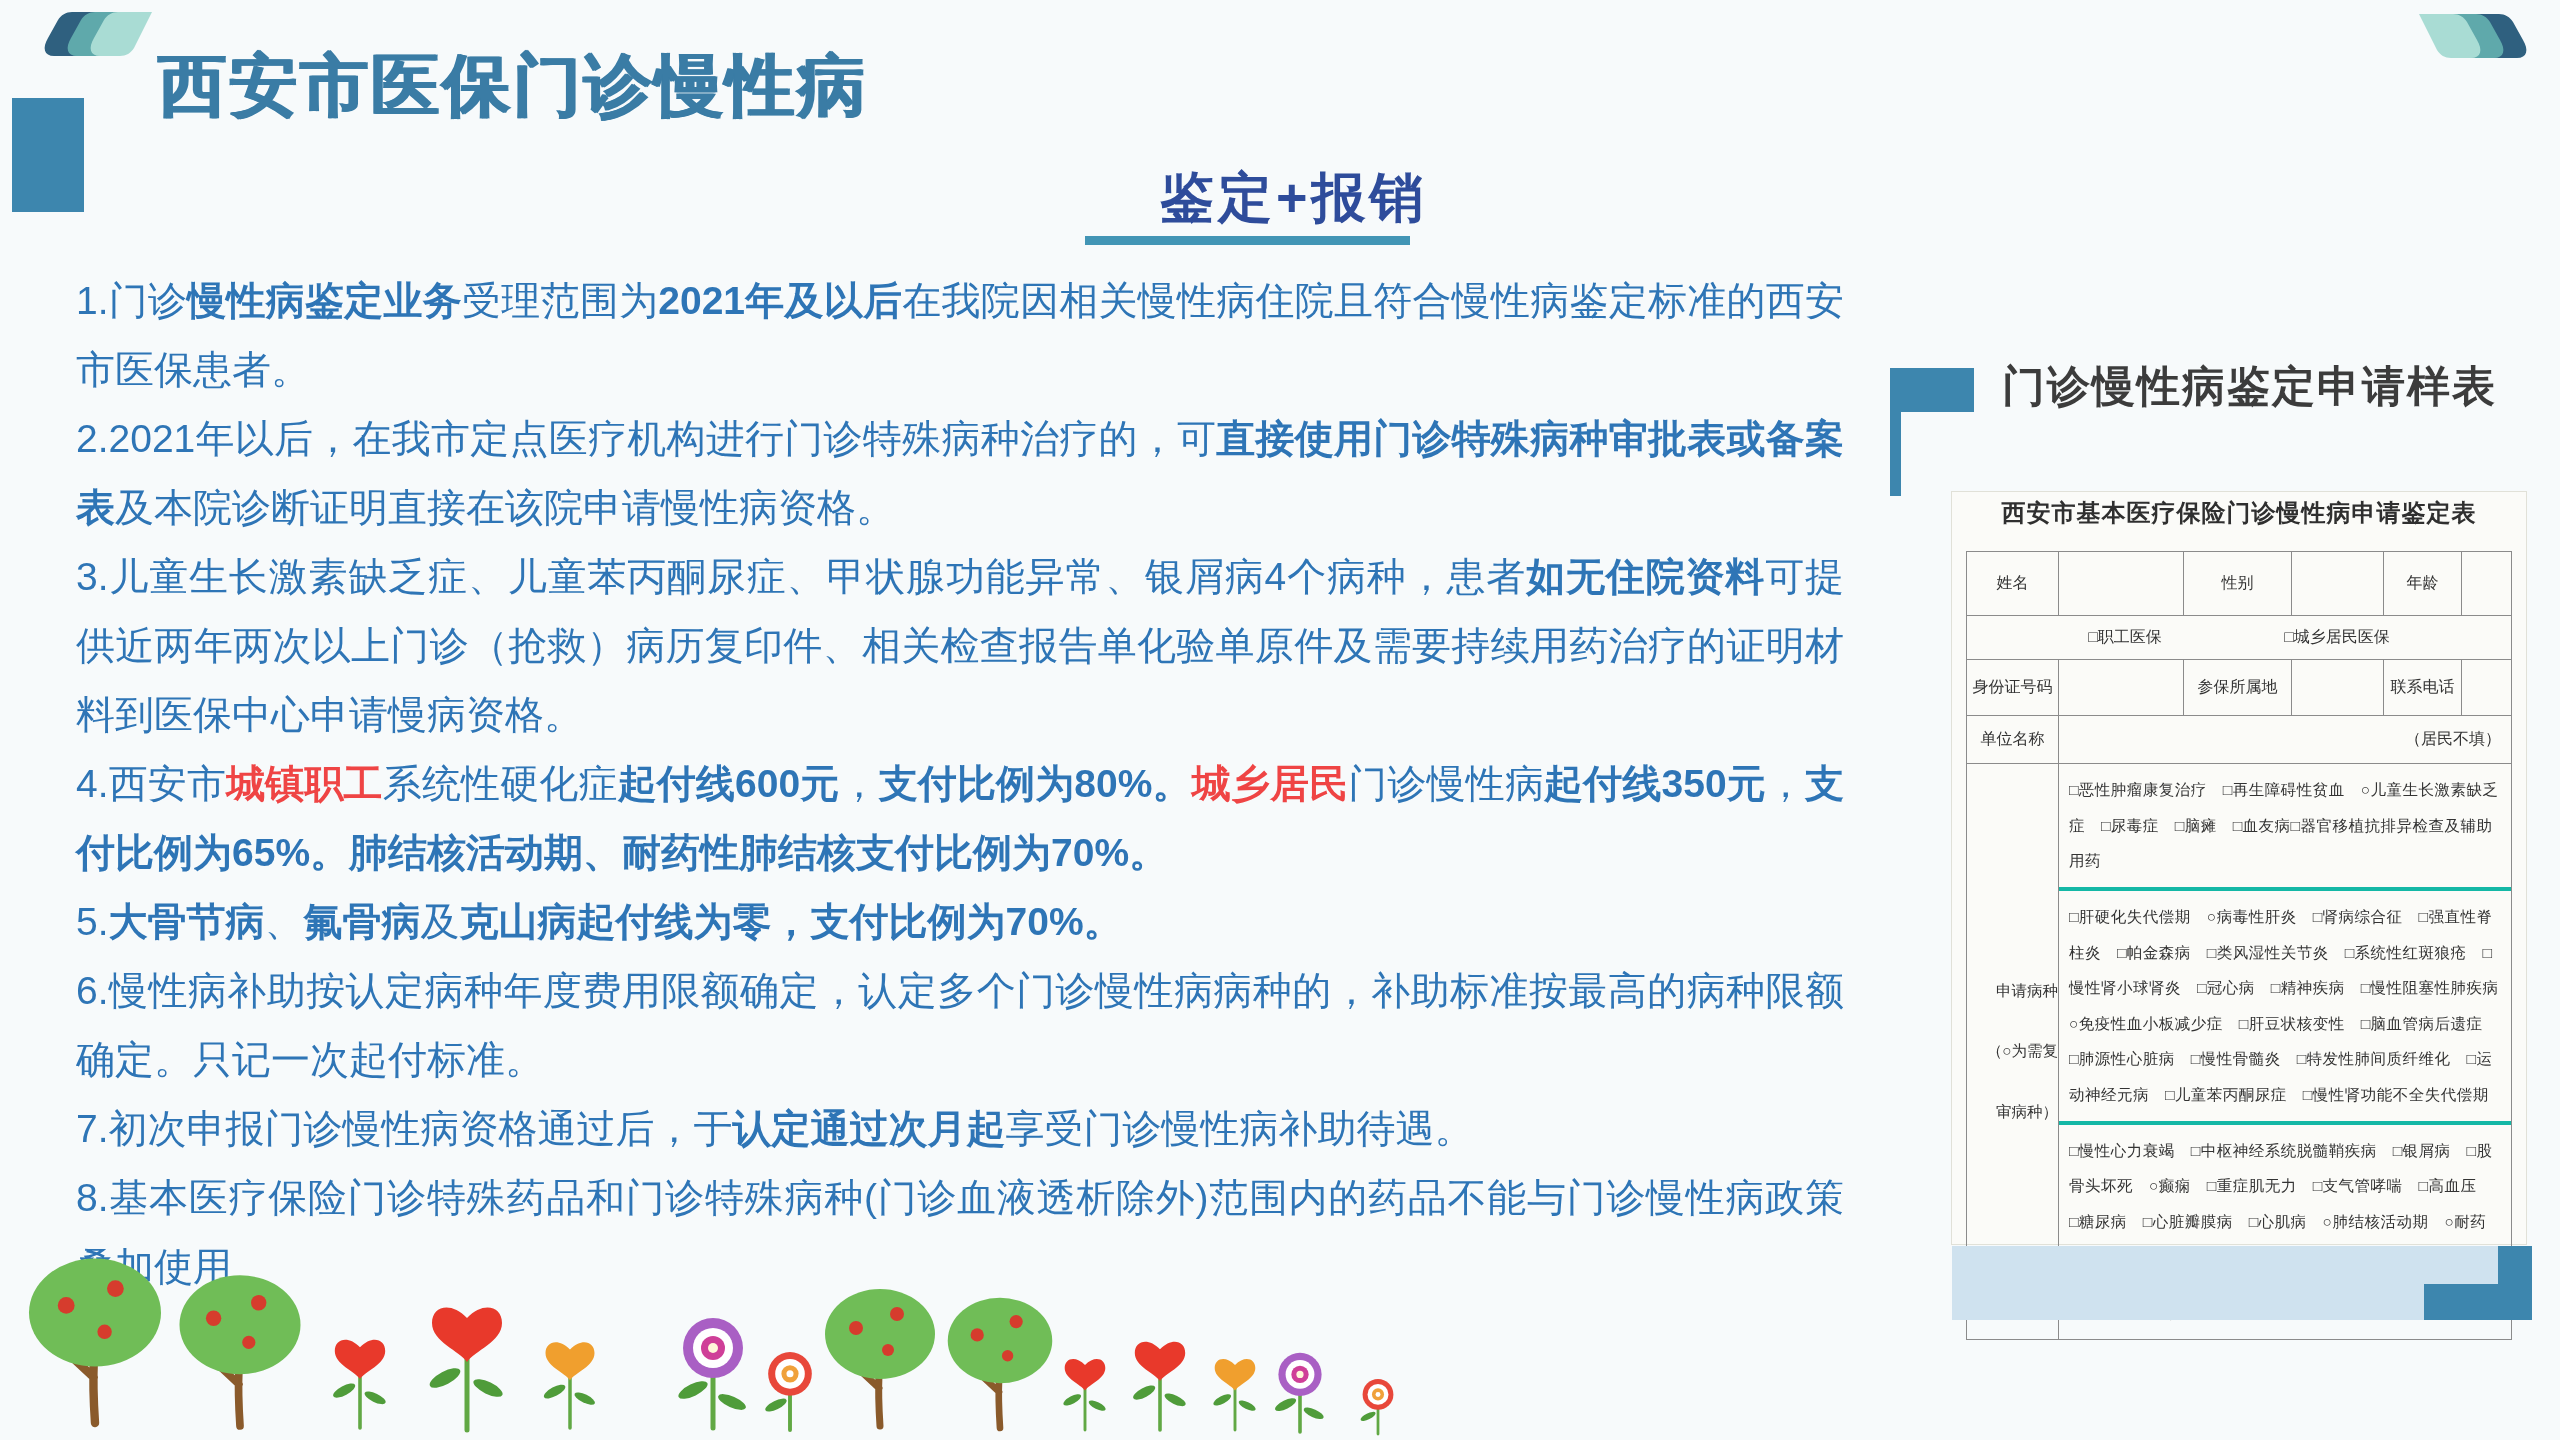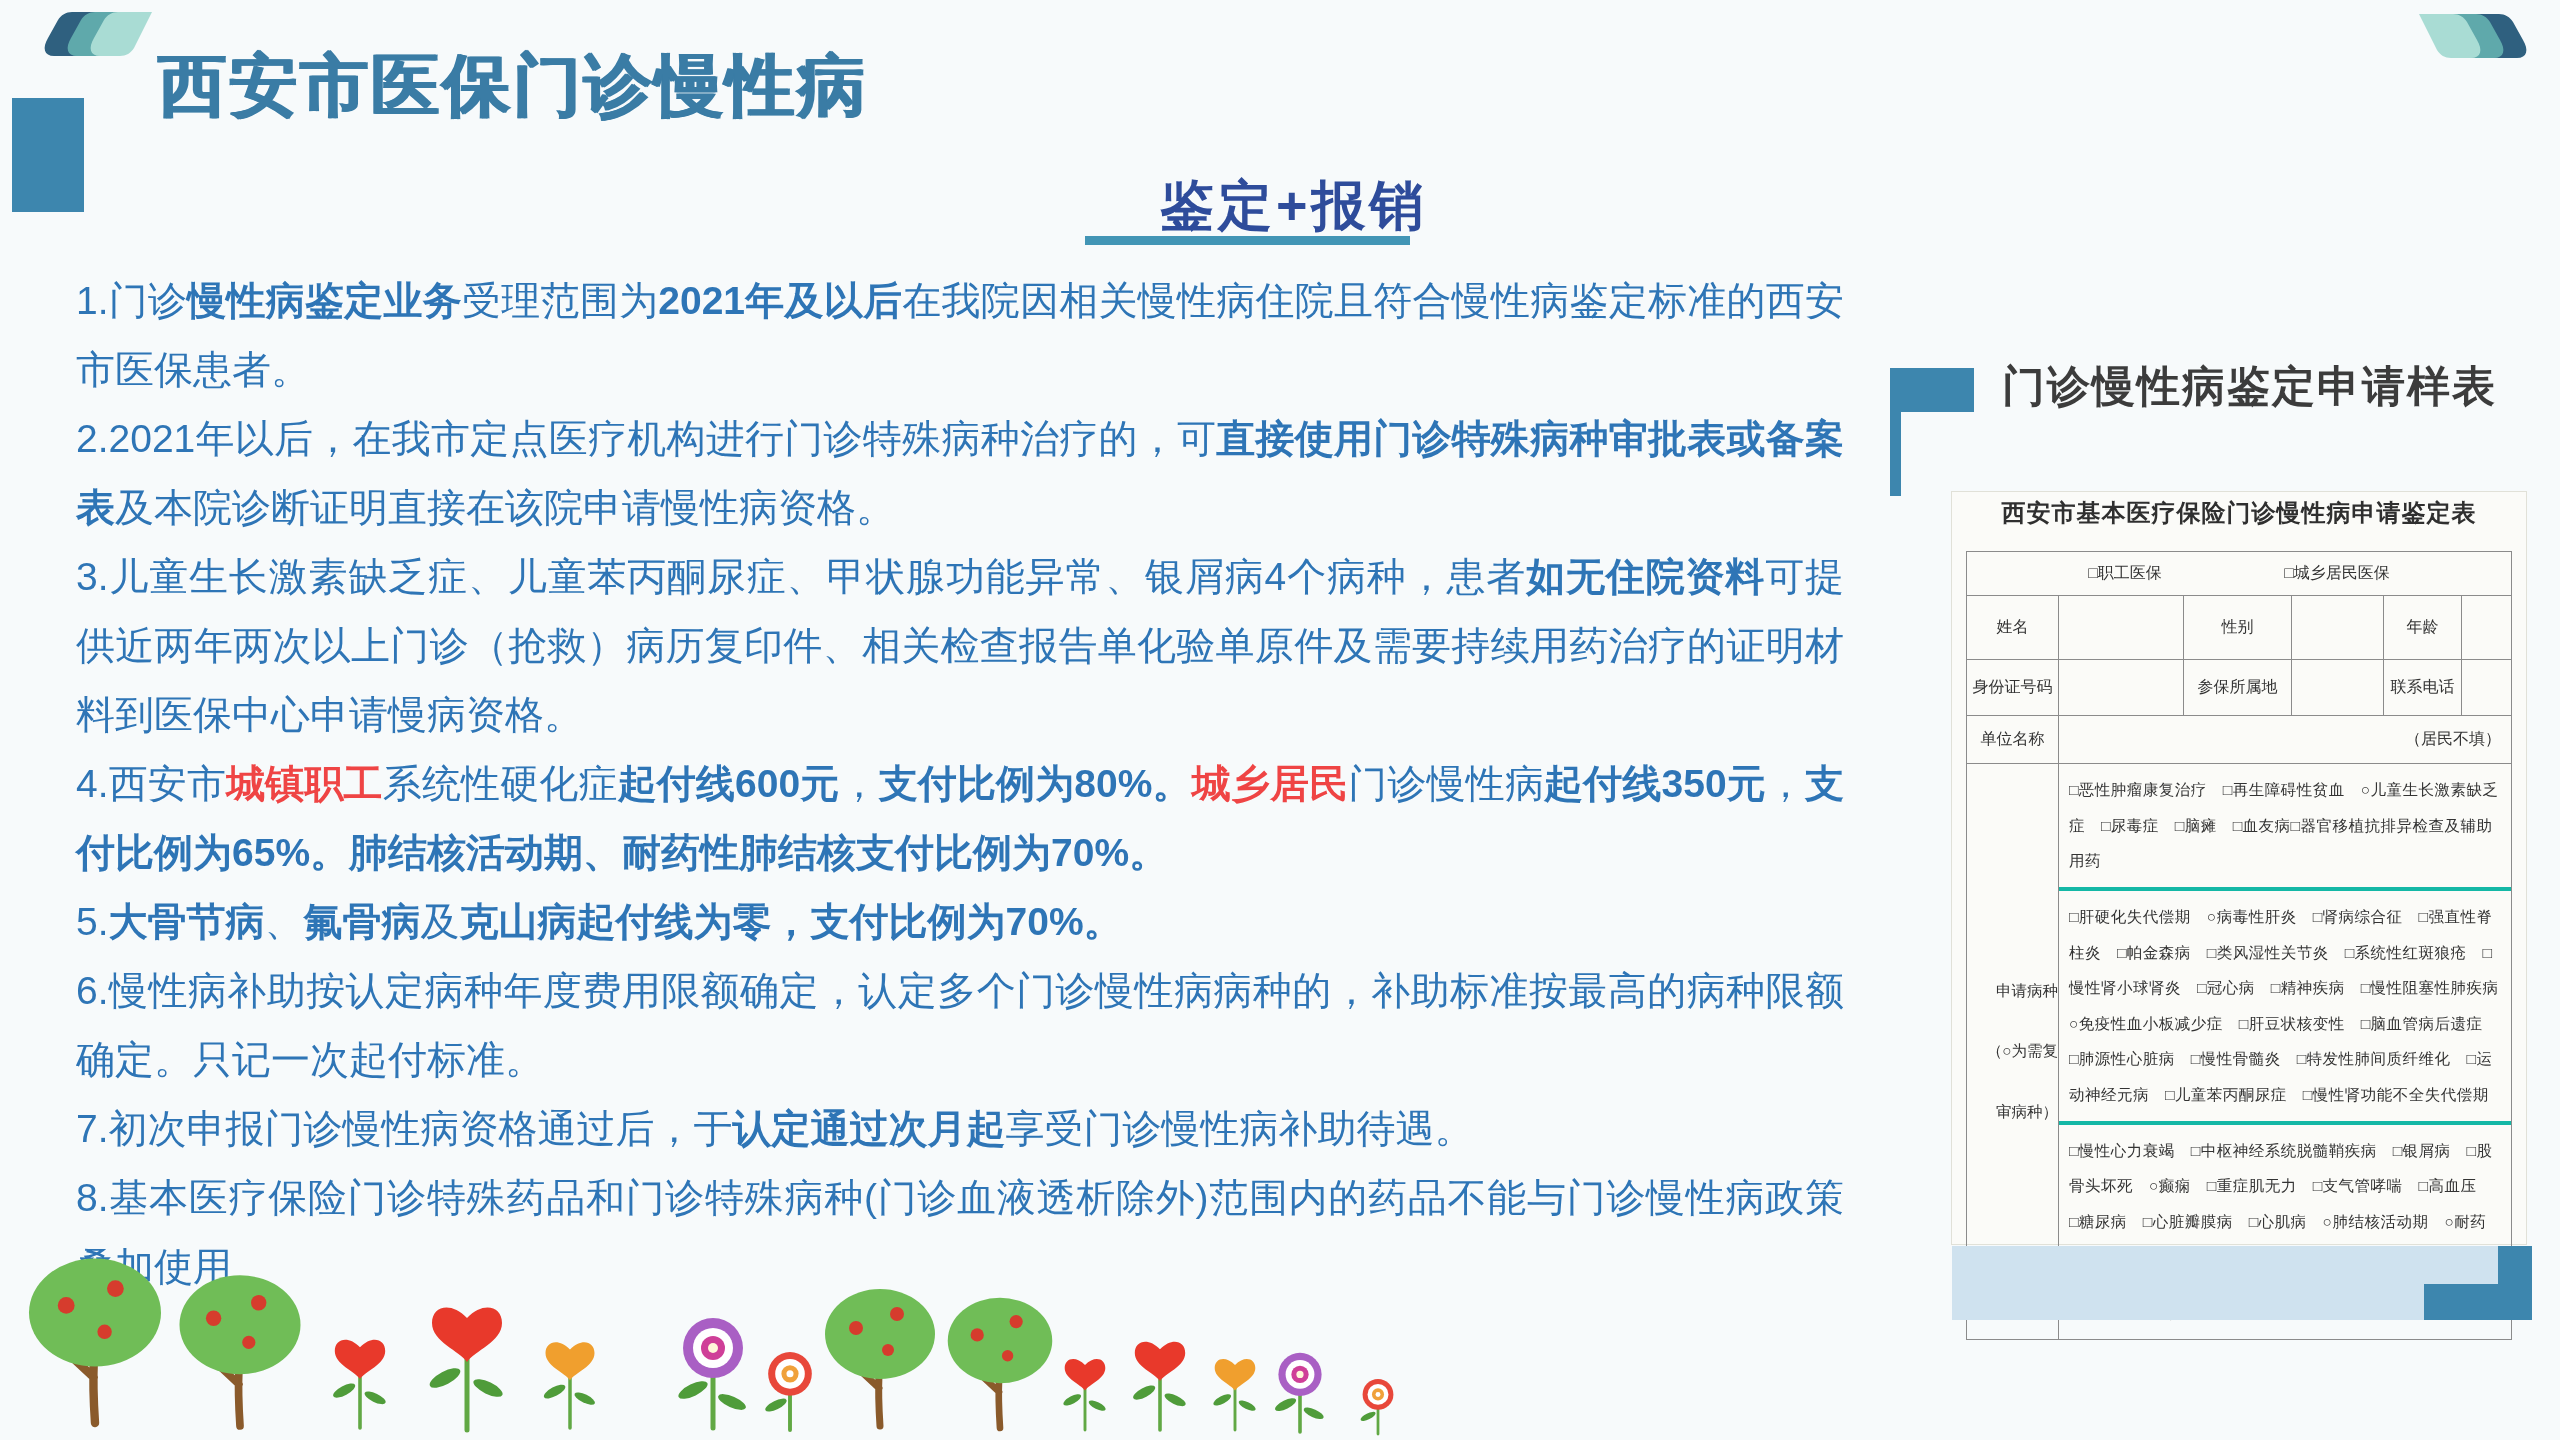--- a/index.html
+++ b/index.html
@@ -12,21 +12,21 @@
 
   
   .corner-sq{left:12px;top:98px;width:72px;height:114px;background:#3d86ae;}
   .slide-title{
     left:158px;top:50px;font-size:68px;line-height:1.05;font-weight:900;
     color:#3a7ca5;letter-spacing:3px;
     text-shadow:1.5px 0 0 #3a7ca5,-1px 0 0 #3a7ca5;
     white-space:nowrap;
   }
   .slide-subtitle{
-    left:1160px;top:170px;font-size:54px;font-weight:600;color:#2e4c9b;
+    left:1160px;top:162px;font-size:54px;font-weight:600;color:#2e4c9b;
     letter-spacing:4px;white-space:nowrap;
   }
   .subtitle-underline{left:1085px;top:236px;width:325px;height:9px;background:#4295b5;}
 
   
   .body-text{
     left:76px;top:266px;width:1768px;
     font-size:39px;line-height:69px;color:#2e75b6;
     text-align:justify;
   }
@@ -122,31 +122,31 @@
     <div class="para"><span>8.基本医疗保险门诊特殊药品和门诊特殊病种(门诊血液透析除外)范围内的药品不能与门诊慢性病政策叠加使用。</span></div>
   </div>
 
 <div class="abs bracket-h"></div>
 <div class="abs bracket-v"></div>
 <div class="abs panel-heading">门诊慢性病鉴定申请样表</div>
 
 <div class="abs form-paper">
   <div class="form-title">西安市基本医疗保险门诊慢性病申请鉴定表</div>
   <div class="form-table">
+    <div class="frow f-grid6 f-person">
+      <div class="fcell">姓名</div>
+      <div class="fcell"></div>
+      <div class="fcell">性别</div>
+      <div class="fcell"></div>
+      <div class="fcell">年龄</div>
+      <div class="fcell"></div>
+    </div>
     <div class="frow f-options">
       <span>□职工医保</span>
       <span>□城乡居民医保</span>
-    </div>
-    <div class="frow f-grid6 f-person">
-      <div class="fcell">姓名</div>
-      <div class="fcell"></div>
-      <div class="fcell">性别</div>
-      <div class="fcell"></div>
-      <div class="fcell">年龄</div>
-      <div class="fcell"></div>
     </div>
     <div class="frow f-grid6 f-id">
       <div class="fcell">身份证号码</div>
       <div class="fcell"></div>
       <div class="fcell">参保所属地</div>
       <div class="fcell"></div>
       <div class="fcell">联系电话</div>
       <div class="fcell"></div>
     </div>
     <div class="frow f-unit">

